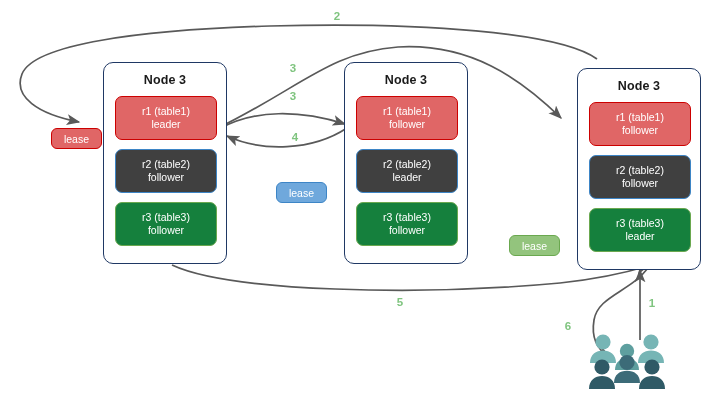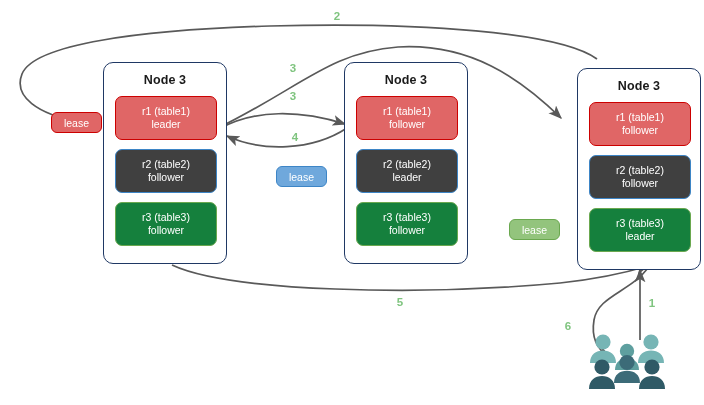--- a/index.html
+++ b/index.html
@@ -67,20 +67,21 @@
     position: absolute;
     box-sizing: border-box;
     border-radius: 6px;
     border-width: 1.4px;
     border-style: solid;
     color: #ffffff;
     font-size: 10.5px;
     display: flex;
     align-items: center;
     justify-content: center;
+    margin-top: 16px;
   }
   .lease-red   { background: #e06666; border-color: #cc0000; }
   .lease-blue  { background: #6fa8dc; border-color: #3d85c6; }
   .lease-green { background: #93c47d; border-color: #6aa84f; }
 
   .step-label {
     position: absolute;
     color: #7fc47f;
     font-size: 11.5px;
     font-weight: bold;

